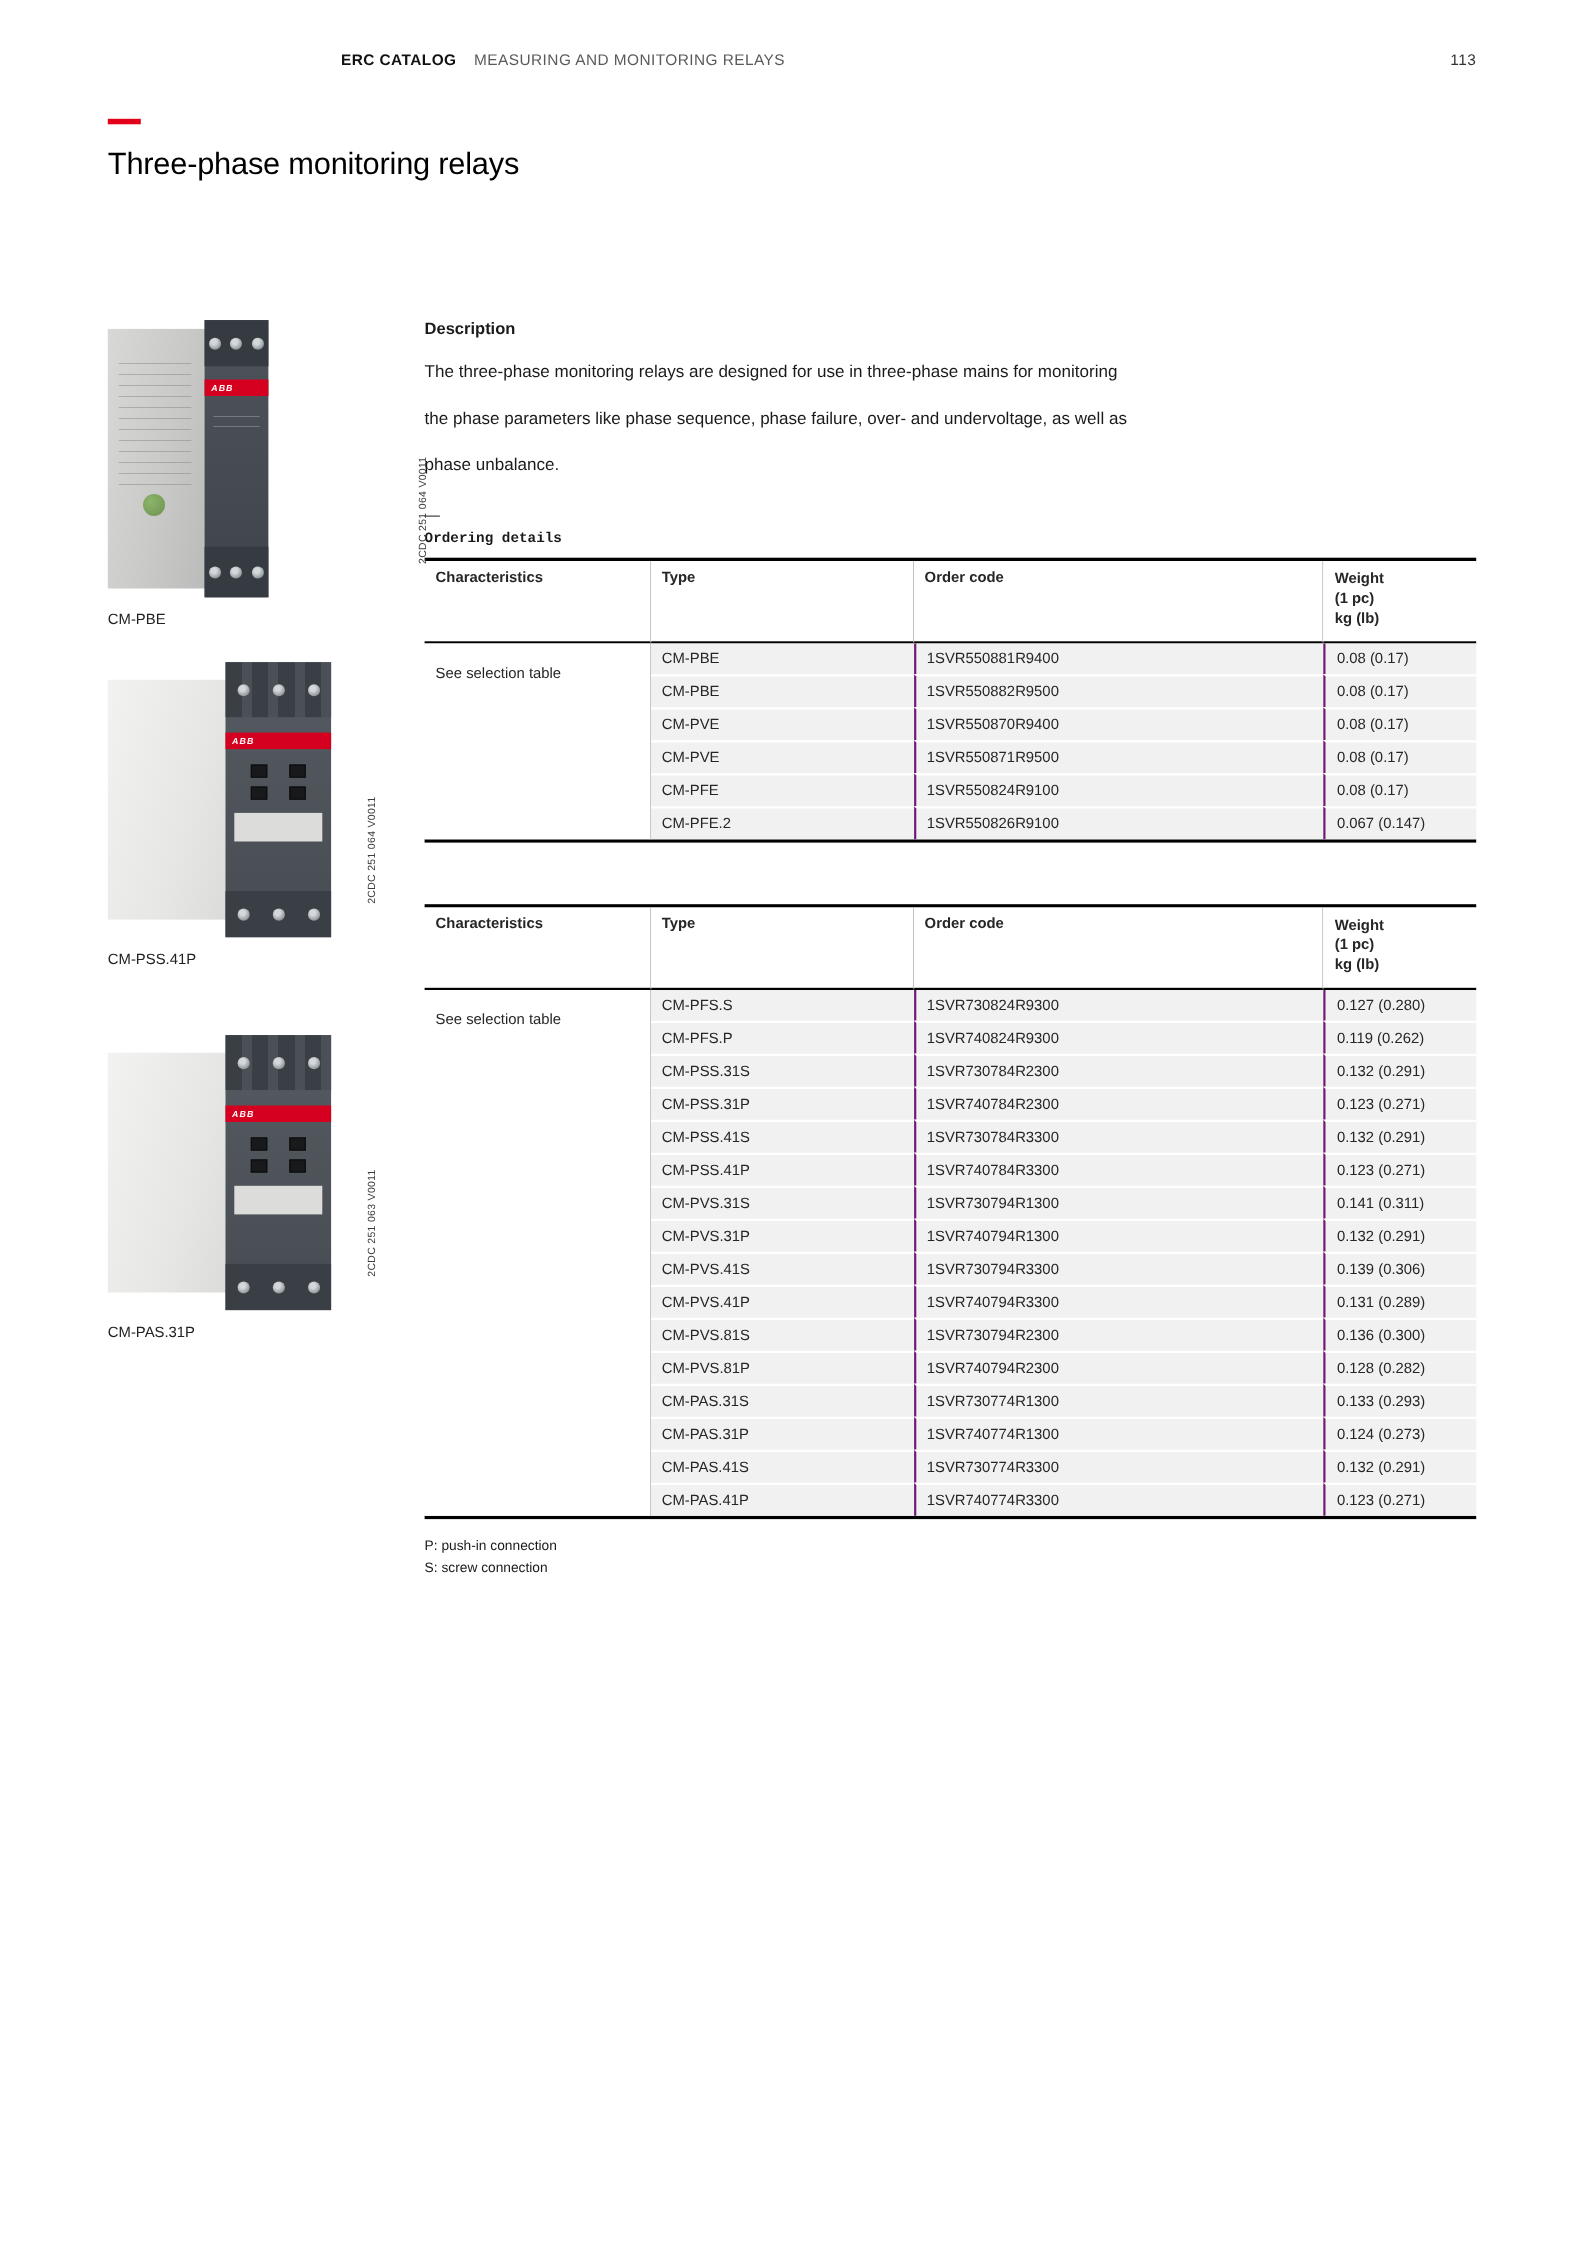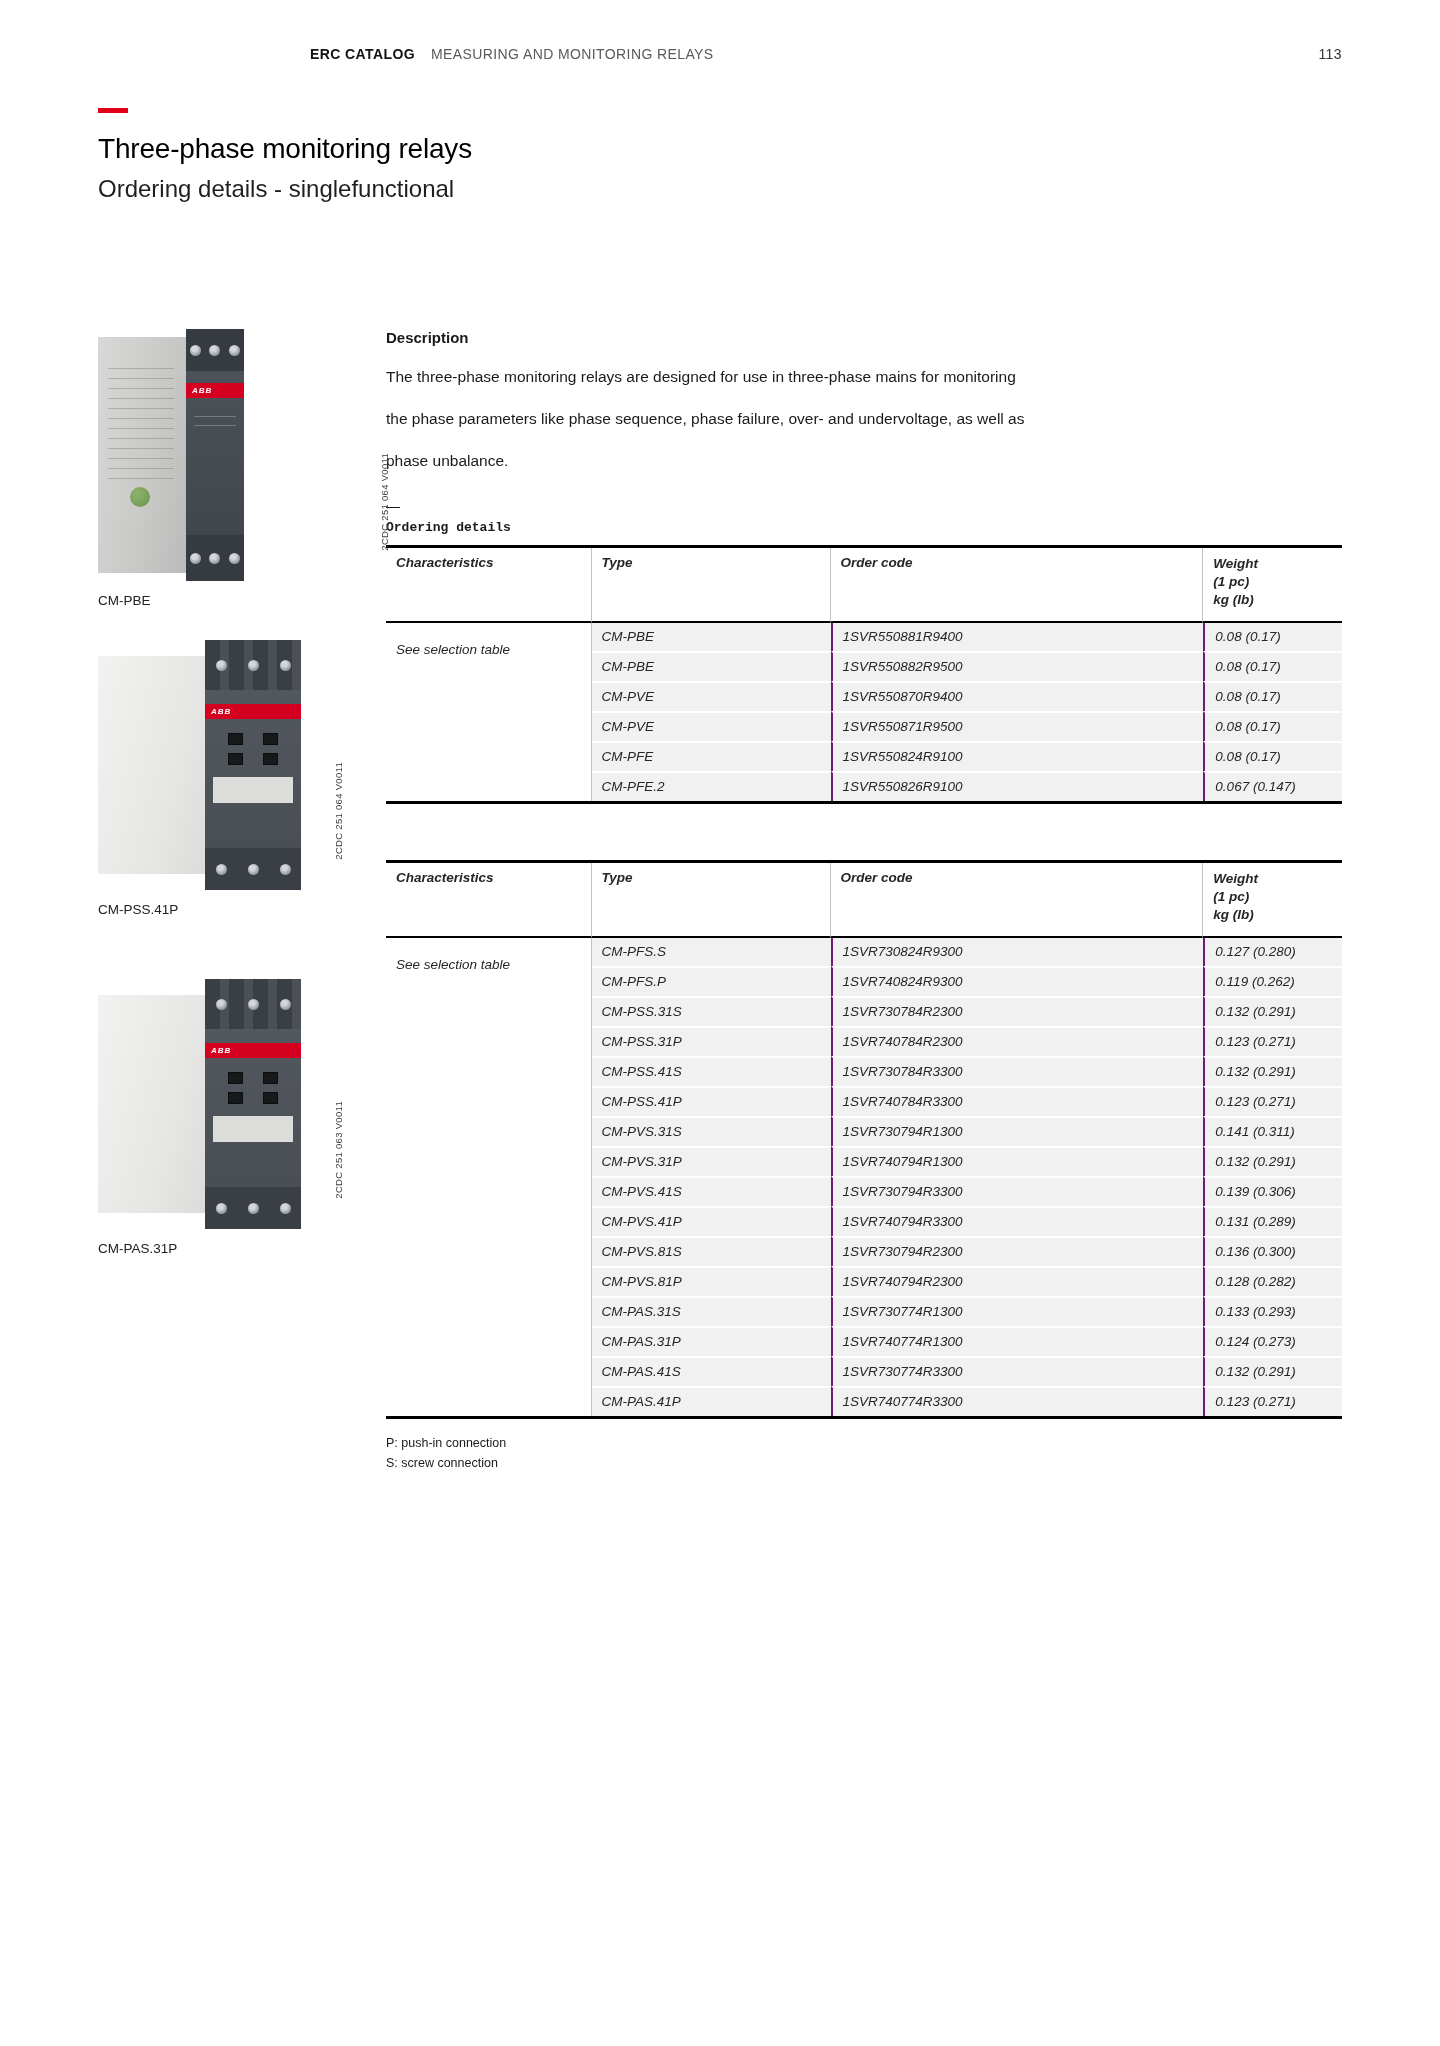--- a/index.html
+++ b/index.html
@@ -26,21 +26,21 @@
 
   
   .desc-h { font-size:15px; font-weight:bold; margin-bottom:10px; }
   .desc-p { font-size:15.5px; line-height:42px; max-width:655px; color:#1a1a1a; }
   .od-dash { font-size:14px; margin-top:16px; color:#1a1a1a; }
   .od-h { font-size:13px; font-weight:bold; margin:6px 0 10px;font-family:Liberation Mono, monospace; }
 
   
   table.order-table { width:100%; border-collapse:separate; border-spacing:0; table-layout:fixed;
                       border-top:3px solid #000; border-bottom:3px solid #000;
-                      font-size:13.5px; color:#262626;font-style:italic; }
+                      font-size:13.5px; color:#262626; }
   table.order-table.second { margin-top:56px; }
   col.c-char { width:21.5%; } col.c-type { width:25%; }
   col.c-code { width:39%; }  col.c-weight { width:14.5%; }
   thead th { text-align:left; font-weight:bold; vertical-align:top; background:#fff;
              padding:7px 10px 12px; border-bottom:2.5px solid #000; font-size:13.5px; }
   thead th:not(:last-child) { border-right:1px solid #c2c2c2; }
   thead th .wl { line-height:18px; }
   tbody td { background:#f1f1f1; padding:5px 10px; line-height:18px; border-top:2px solid #fff; }
   tbody tr:first-child td { border-top:0; }
   tbody td.char-cell { background:#fff; vertical-align:top; border-right:1px solid #c2c2c2;
@@ -98,21 +98,20 @@
 <div class="page">
 
   <header class="hdr">
     <span class="hdr-catalog">ERC CATALOG</span>
     <span class="hdr-section">MEASURING AND MONITORING RELAYS</span>
     <span class="hdr-page">113</span>
   </header>
 
   <div class="accent-dash" style="background: rgb(226, 0, 26);"></div>
   <h1 class="title">Three-phase monitoring relays</h1>
-  <h2 class="subtitle">Ordering details - singlefunctional</h2>
 
   <div class="main">
 
     <aside class="products" id="products">
         <figure class="product">
           <div class="relay-art">
             <div class="relay slim">
               <div class="r-side"></div>
               <div class="r-green-dot"></div>
               <div class="r-front">

